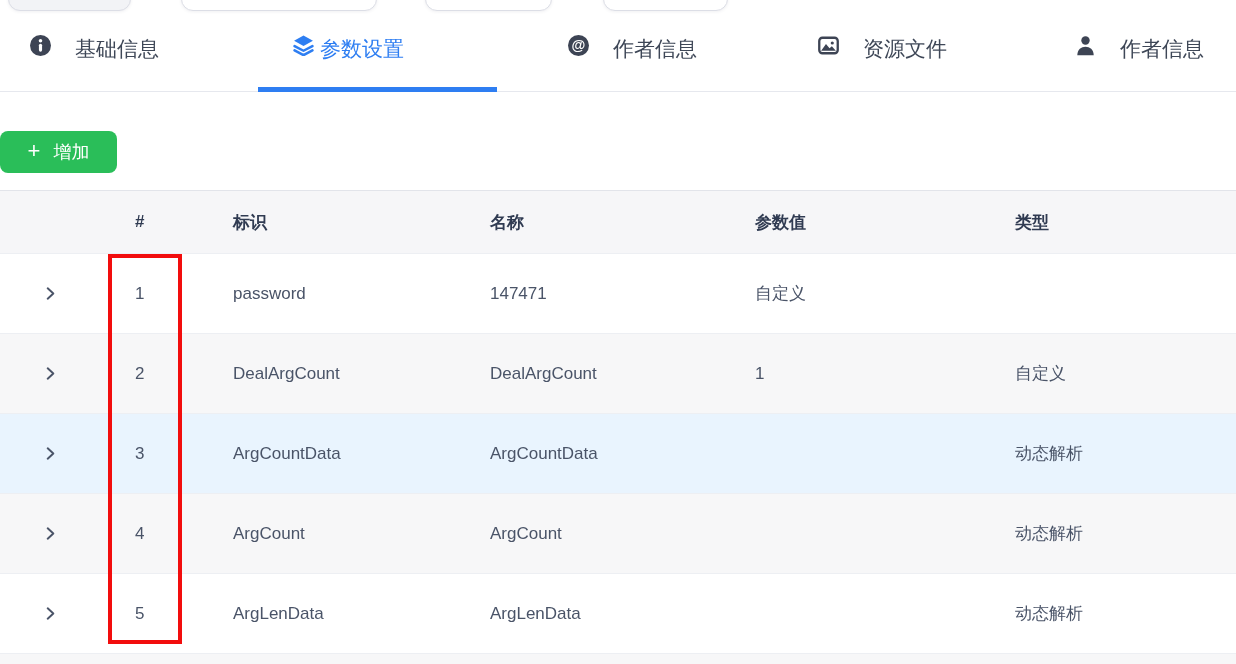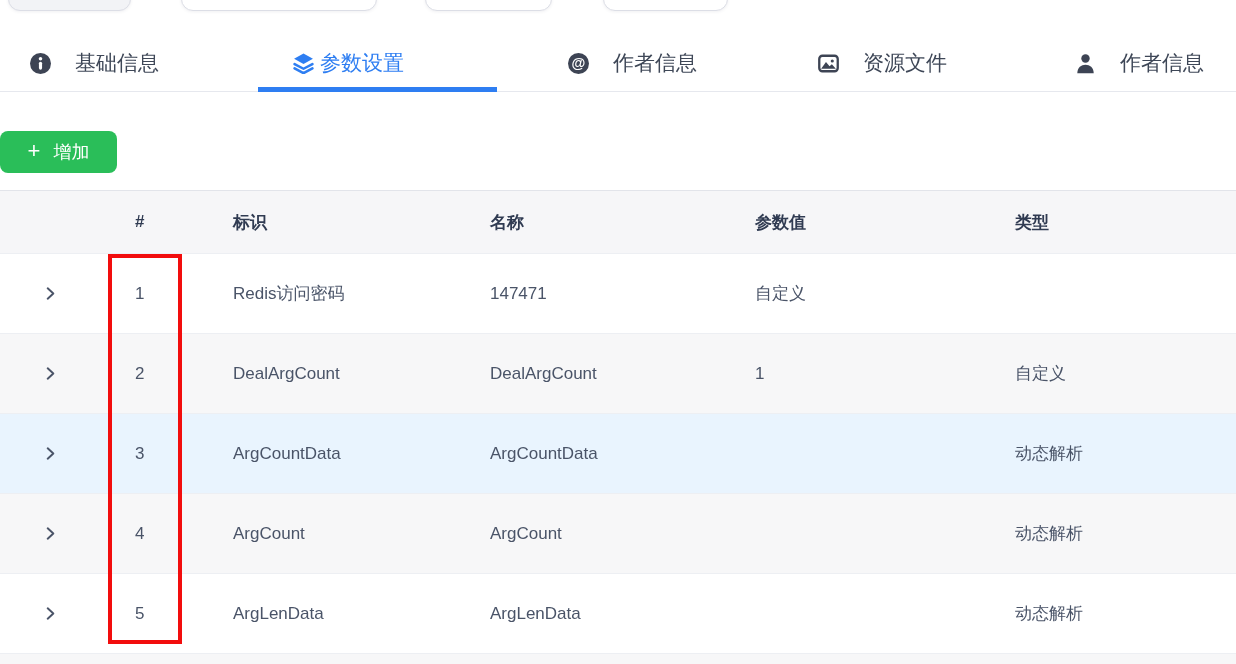--- a/index.html
+++ b/index.html
@@ -31,21 +31,21 @@
     position: absolute;
     left: 0; top: 35px;
     width: 1236px; height: 57px;
     border-bottom: 1px solid #e6e8ee;
     background: #ffffff;
   }
   .tab {
     position: absolute;
     top: 0; height: 56px;
     display: flex;
-    align-items: center;
+    align-items: flex-start;
     gap: 24px;
     cursor: pointer;
     font-size: 21px;
     color: #3e4757;
     white-space: nowrap;
   }
   .tab.t1 { left: 30px; }
   .tab.t2 { left: 293px; gap: 6px; }
   .tab.t3 { left: 568px; }
   .tab.t4 { left: 818px; }
@@ -198,21 +198,21 @@
 
   <div class="trow data bg-white">
     <div class="c0">
       <button class="expand-btn">
         <svg width="15" height="15" viewBox="0 0 16 16">
           <path d="M5 2.5 L11 8 L5 13.5" fill="none" stroke="#4a5468" stroke-width="2.1" stroke-linecap="round" stroke-linejoin="round"></path>
         </svg>
       </button>
     </div>
     <div class="c1">1</div>
-    <div class="c3">Redis访问密码</div>
+    <div class="c2">password</div>
     <div class="c4">147471</div>
     <div class="c5">自定义</div>
   </div>
 
   <div class="trow data bg-stripe">
     <div class="c0">
       <button class="expand-btn">
         <svg width="15" height="15" viewBox="0 0 16 16">
           <path d="M5 2.5 L11 8 L5 13.5" fill="none" stroke="#4a5468" stroke-width="2.1" stroke-linecap="round" stroke-linejoin="round"></path>
         </svg>

